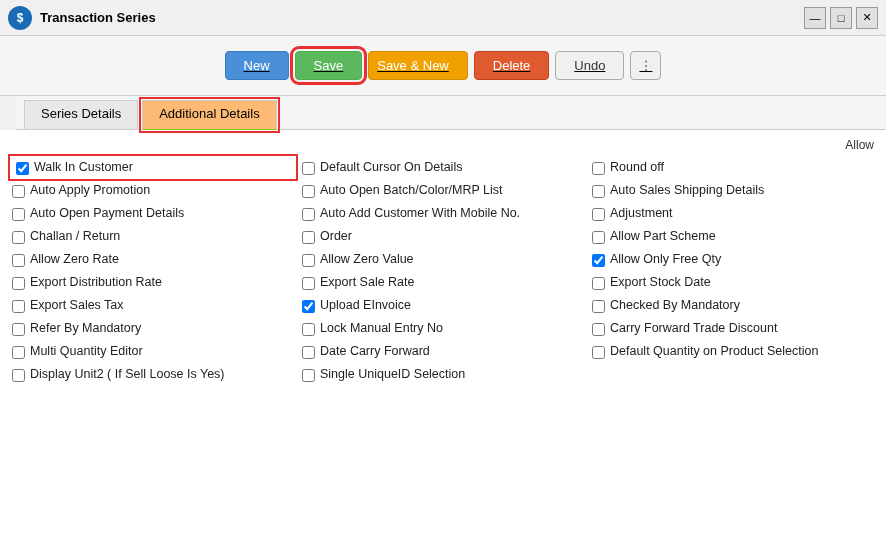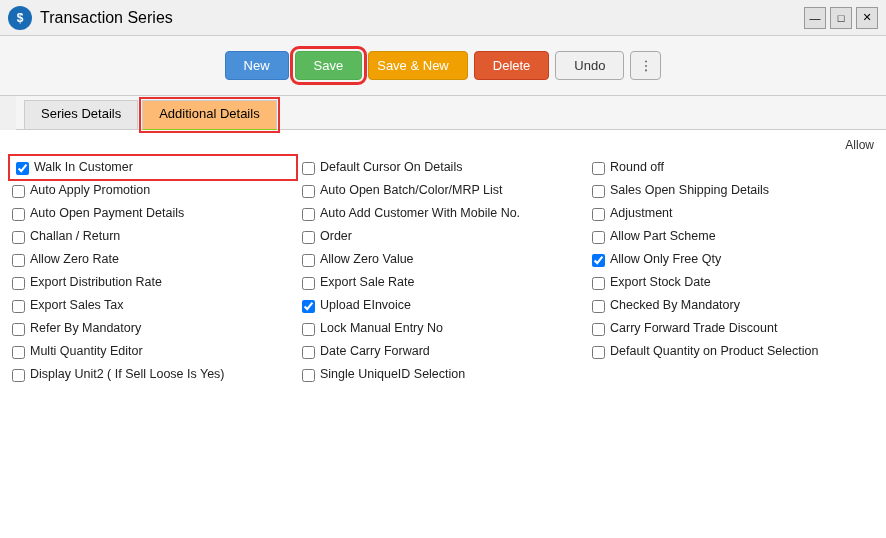--- a/index.html
+++ b/index.html
@@ -12,37 +12,38 @@
       padding: 6px 8px;
       border-bottom: 1px solid #ccc;
       height: 36px;
     }
     .title-bar-logo {
       width: 24px; height: 24px; margin-right: 8px;
       background: #1a6bb5; border-radius: 50%;
       display: flex; align-items: center; justify-content: center;
       color: white; font-weight: bold; font-size: 12px;
     }
-    .title-bar-title { font-weight: normal; font-size: 16px; flex: 1; }
+    .title-bar-title { font-weight: bold; font-size: 13px; flex: 1; }
     .title-bar-controls { display: flex; gap: 4px; }
     .title-ctrl {
       width: 22px; height: 22px; border: 1px solid #999; background: #e0e0e0;
       display: flex; align-items: center; justify-content: center;
       cursor: pointer; font-size: 11px;
     }
 
     .toolbar {
       display: flex;
       align-items: center;
       justify-content: center;
       gap: 6px;
       background: #f5f5f5;
       padding: 8px;
       border-bottom: 1px solid #ccc;
       height: 60px;
+      text-decoration: underline;
     }
     .btn {
       padding: 6px 18px;
       border: 1px solid #888;
       border-radius: 4px;
       cursor: pointer;
       font-size: 13px;
       font-weight: 500;
     }
     .btn-new { background: #4a90d9; color: white; border-color: #3a7bc8; }
@@ -161,21 +162,21 @@
       <div class="checkbox-item">
         <input type="checkbox" style="">
         <span>Auto Apply Promotion</span>
       </div>
       <div class="checkbox-item">
         <input type="checkbox" style="">
         <span>Auto Open Batch/Color/MRP List</span>
       </div>
       <div class="checkbox-item">
         <input type="checkbox" style="">
-        <span>Sales Open Shipping Details</span>
+        <span>Auto Sales Shipping Details</span>
       </div>
       <div class="checkbox-item">
         <input type="checkbox" style="">
         <span>Auto Open Payment Details</span>
       </div>
       <div class="checkbox-item">
         <input type="checkbox" style="">
         <span>Auto Add Customer With Mobile No.</span>
       </div>
       <div class="checkbox-item">

